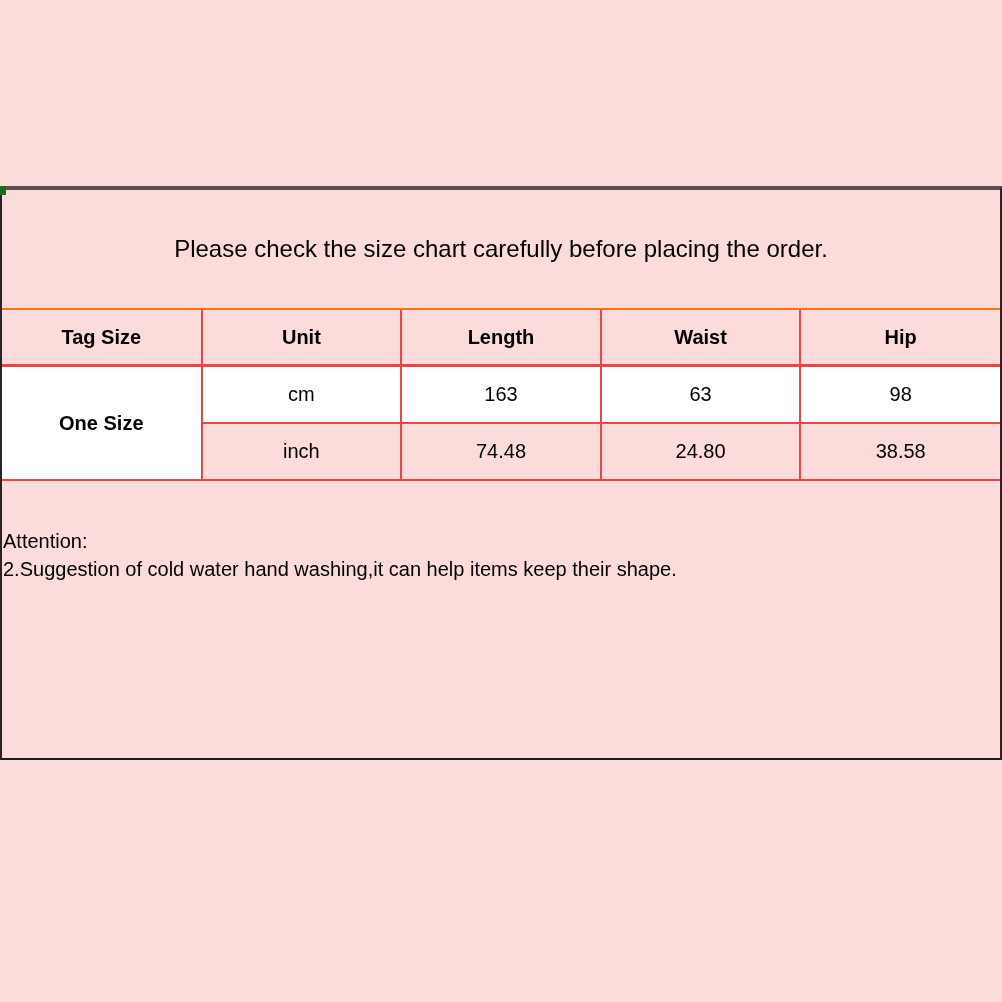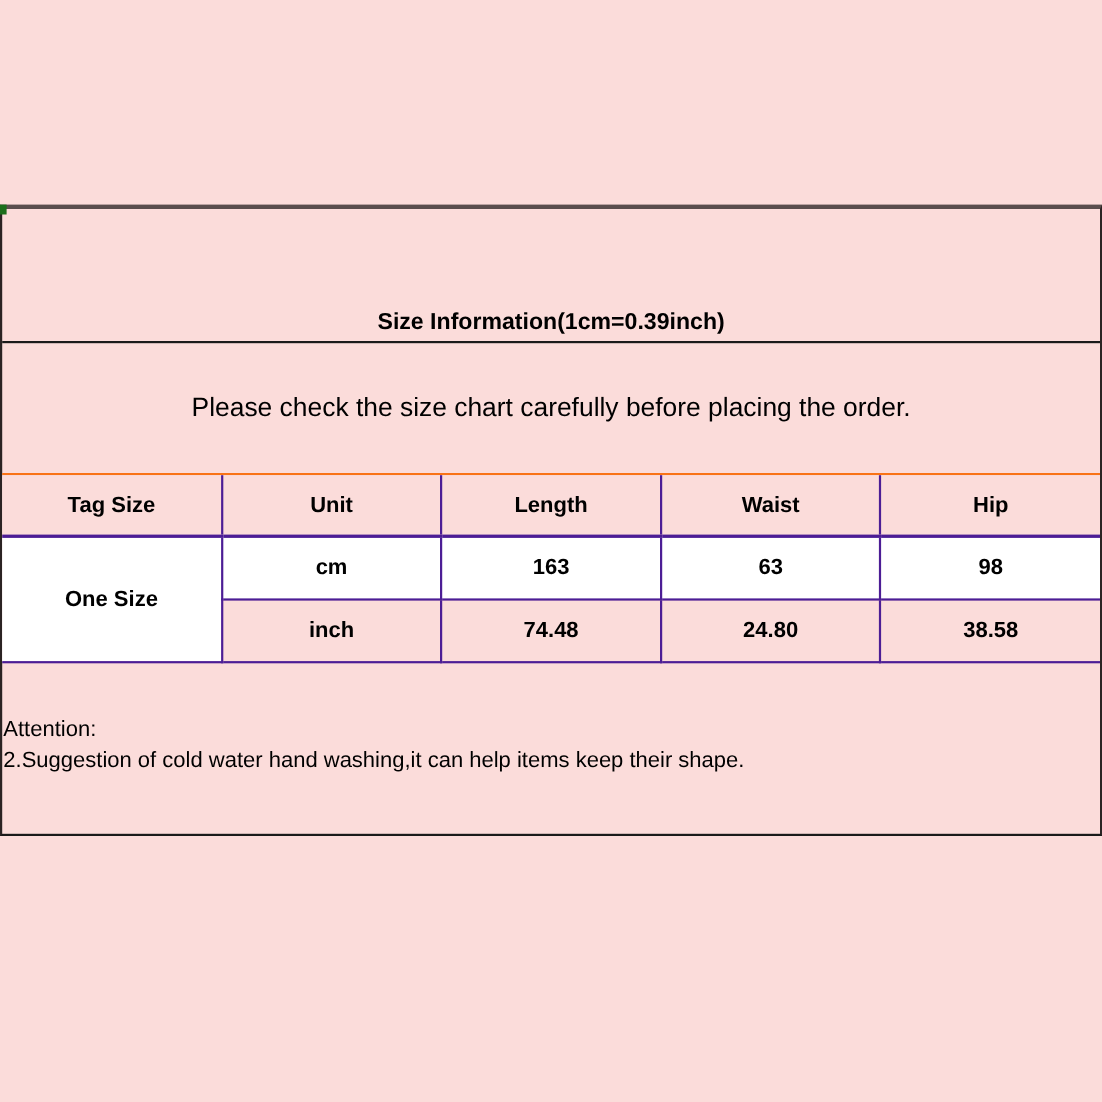--- a/index.html
+++ b/index.html
@@ -61,26 +61,25 @@
     font-size: 24px;
   }
   table.size-table {
     border-collapse: collapse;
     width: 100%;
     table-layout: fixed;
     border-radius: 22px;
   }
   table.size-table th,
   table.size-table td {
-    border: 2px solid #4c1d95;
+    border: 2px solid #ef4444;
     text-align: center;
     vertical-align: middle;
     font-size: 20px;
     padding: 0;
-    font-weight: bold;
   }
   table.size-table th:first-child,
   table.size-table td:first-child { border-left: none; }
   table.size-table th:last-child,
   table.size-table td:last-child { border-right: none; }
   table.size-table thead th {
     border-top: none;
     border-bottom-width: 3px;
     height: 54px;
     font-weight: bold;
@@ -102,23 +101,20 @@
     text-align: left;
   }
 </style>
 </head>
 <body>
 
 <div class="corner-mark"></div>
 
 <div class="sheet">
 
-  <div class="title-row">
-    <span class="t">Size Information(1cm=0.39inch)</span>
-  </div>
 
   <div class="subtitle-row">
     <span>Please check the size chart carefully before placing the order.</span>
   </div>
 
   <table class="size-table">
     <thead>
       <tr>
         <th>Tag Size</th>
         <th>Unit</th>

